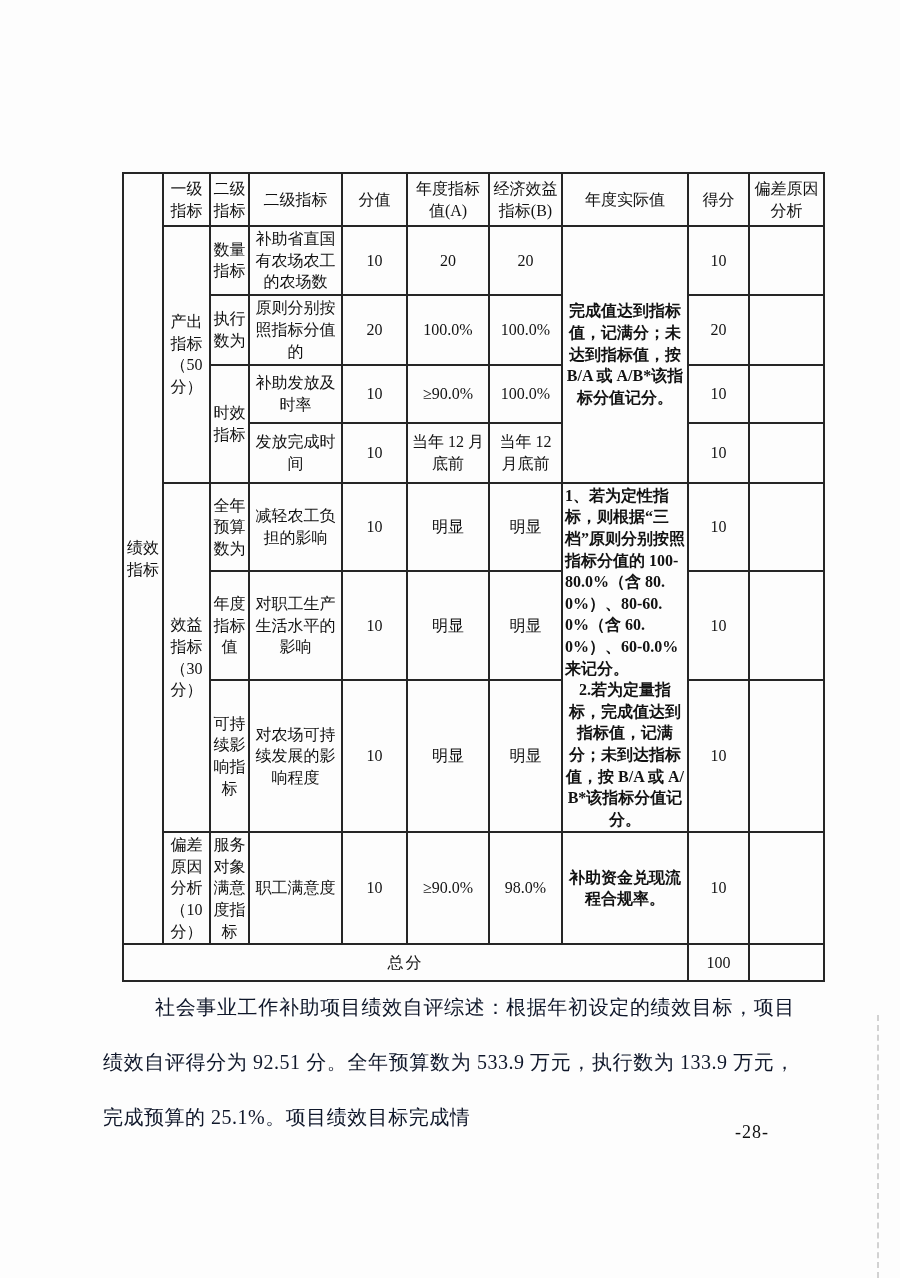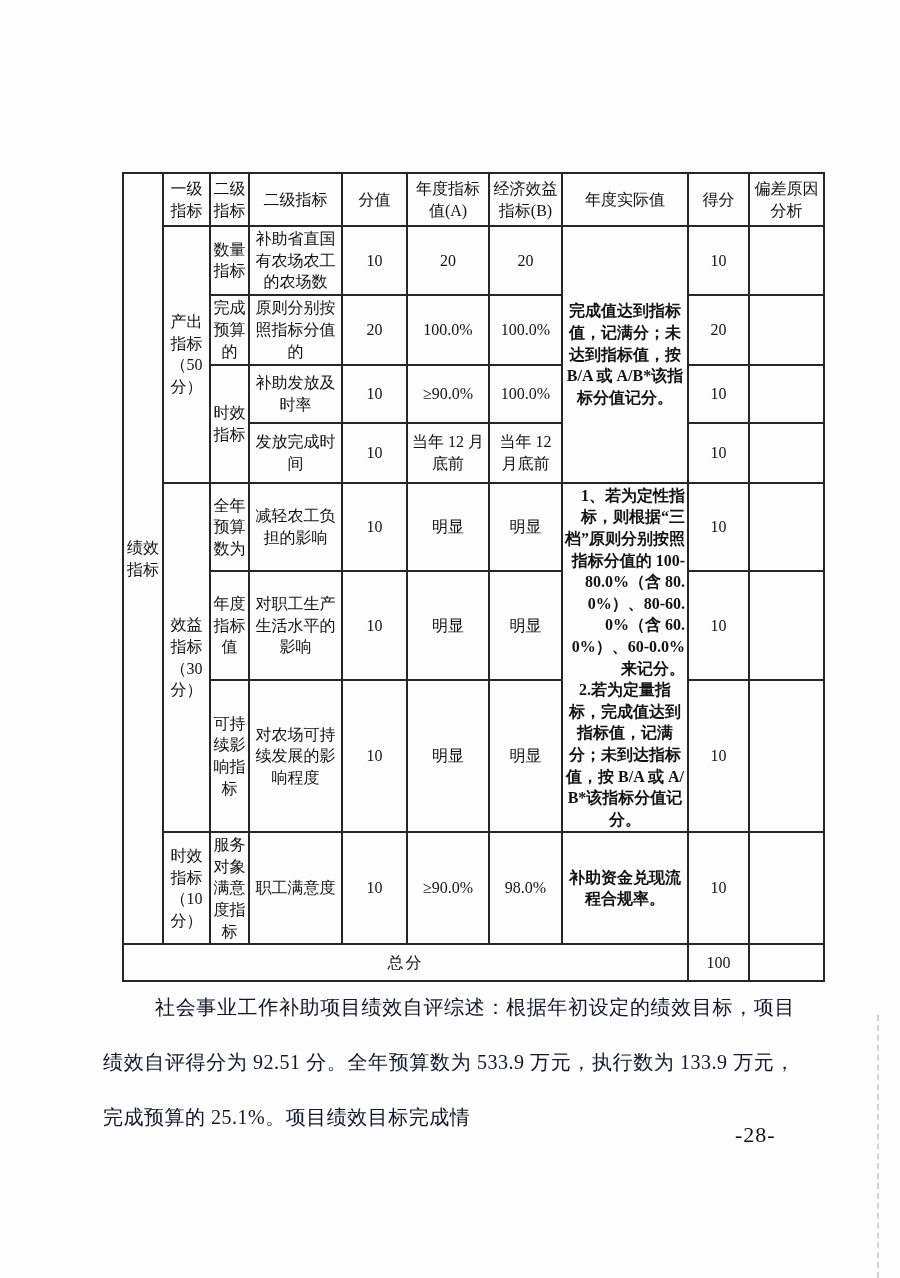--- a/index.html
+++ b/index.html
@@ -16,33 +16,33 @@
   table.eval td {
     border:2px solid #262626;
     text-align:center; vertical-align:middle;
     font-size:16px; line-height:1.35;
     padding:1px 2px;
     word-break:break-all;
     color:#121212;
   }
   td.hdr { font-size:16px; }
   td.method { font-size:15.5px; padding:2px 3px;font-weight:bold; }
-  td.method .mpart { display:block; text-align:right; }
+  td.method .mpart { display:block; text-align:left; }
   td.method .mpart + .mpart { text-align:left; text-align:center; }
   td.num { font-size:16.5px; }
   td.total-lbl { font-size:17px; letter-spacing:2px; }
   .summary {
     position:absolute; left:103px; top:960px; width:692px;
     font-size:20px; line-height:55px;
     text-align:justify; text-indent:2.6em;
     letter-spacing:0.5px; color:#0f172a;
   }
   .page-num {
     position:absolute; left:735px; top:1122px;
-    font-size:22px; letter-spacing:1px; color:#101010;
+    font-size:18px; letter-spacing:1px; color:#101010;
   }
   .edge-line {
     position:absolute; left:877px; top:1015px; height:263px; width:0;
     border-left:2px dashed #c4c4c4; opacity:0.75;
   }
 </style>
 </head>
 <body>
 
 <div class="page">
@@ -81,21 +81,21 @@
       <td>补助省直国有农场农工的农场数</td>
       <td class="num">10</td>
       <td class="num">20</td>
       <td class="num">20</td>
       <td rowspan="4" class="method">完成值达到指标值，记满分；未达到指标值，按 B/A 或 A/B*该指标分值记分。</td>
       <td class="num">10</td>
       <td></td>
     </tr>
 
     <tr style="height:70px">
-      <td>完成预算的</td>
+      <td>执行数为</td>
       <td>原则分别按照指标分值的</td>
       <td class="num">20</td>
       <td class="num">100.0%</td>
       <td class="num">100.0%</td>
       <td class="num">20</td>
       <td></td>
     </tr>
 
     <tr style="height:58px">
       <td rowspan="2">时效指标</td>
@@ -145,21 +145,21 @@
       <td>可持续影响指标</td>
       <td>对农场可持续发展的影响程度</td>
       <td class="num">10</td>
       <td class="num">明显</td>
       <td class="num">明显</td>
       <td class="num">10</td>
       <td></td>
     </tr>
 
     <tr style="height:108px">
-      <td>时效指标（10分）</td>
+      <td>偏差原因分析（10分）</td>
       <td>服务对象满意度指标</td>
       <td>职工满意度</td>
       <td class="num">10</td>
       <td class="num">≥90.0%</td>
       <td class="num">98.0%</td>
       <td class="method">补助资金兑现流程合规率。</td>
       <td class="num">10</td>
       <td></td>
     </tr>
 

